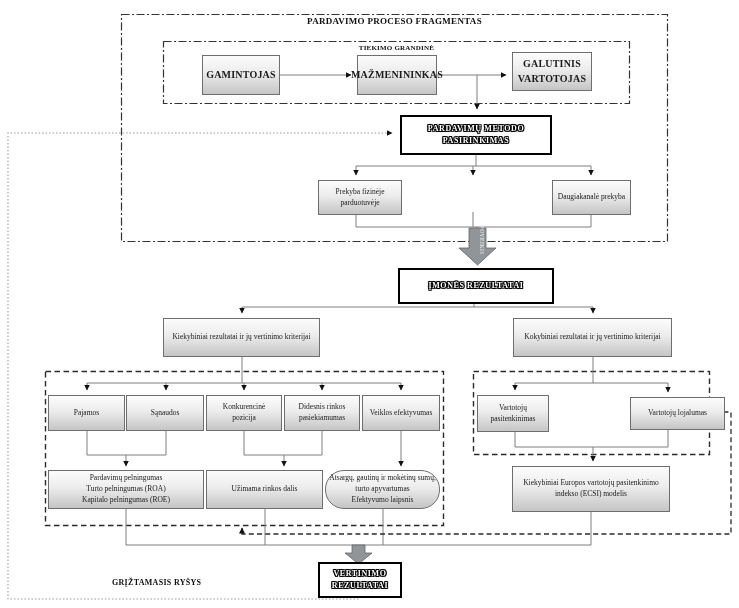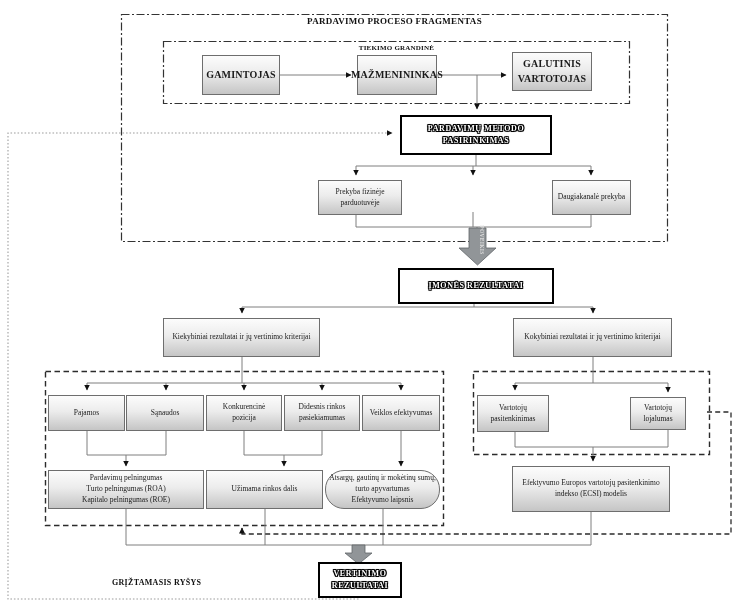--- a/index.html
+++ b/index.html
@@ -133,22 +133,22 @@
     <span>Turto pelningumas (ROA)</span>
     <span>Kapitalo pelningumas (ROE)</span>
   </div>
   <div class="node" style="left:206px;top:470px;width:117px;height:39px;">Užimama rinkos dalis</div>
   <div class="node lines" style="left:325px;top:470px;width:115px;height:39px;flex-direction:column;border-radius:19px;">
     <span>Atsargų, gautinų ir mokėtinų sumų, turto apyvartumas</span>
     <span>Efektyvumo laipsnis</span>
   </div>
 
   <div class="node" style="left:477px;top:395px;width:72px;height:37px;">Vartotojų pasitenkinimas</div>
-  <div class="node" style="left:630px;top:397px;width:56px;height:33px;">Vartotojų lojalumas</div>
-  <div class="node" style="left:512px;top:466px;width:158px;height:46px;">Efektyvumo Europos vartotojų pasitenkinimo indekso (ECSI) modelis</div>
+  <div class="node" style="left:630px;top:397px;width:95px;height:33px;">Vartotojų lojalumas</div>
+  <div class="node" style="left:512px;top:466px;width:158px;height:46px;">Kiekybiniai Europos vartotojų pasitenkinimo indekso (ECSI) modelis</div>
 
   <div class="keybox" style="left:318px;top:562px;width:84px;height:26px;">
     <span class="hl" style="max-width:70px;display:block;">VERTINIMO REZULTATAI</span>
   </div>
 
   <div class="feedback-label" style="left:112px;top:578px;">GRĮŽTAMASIS RYŠYS</div>
 
 </div>
 
 </body></html>

